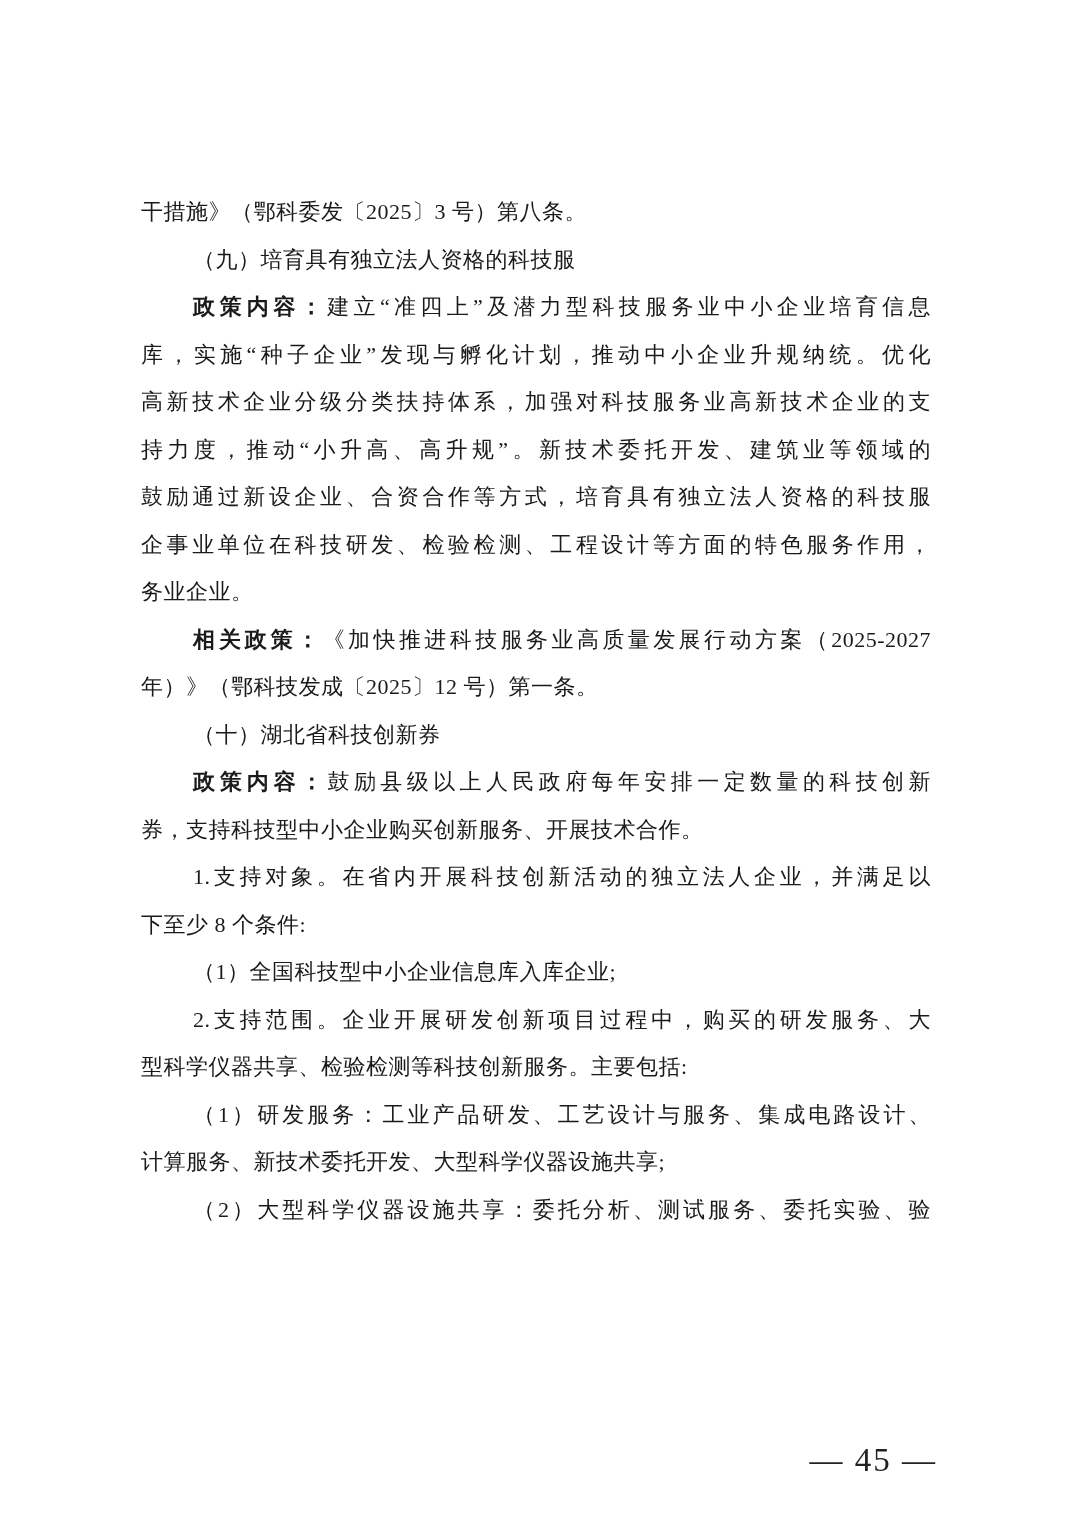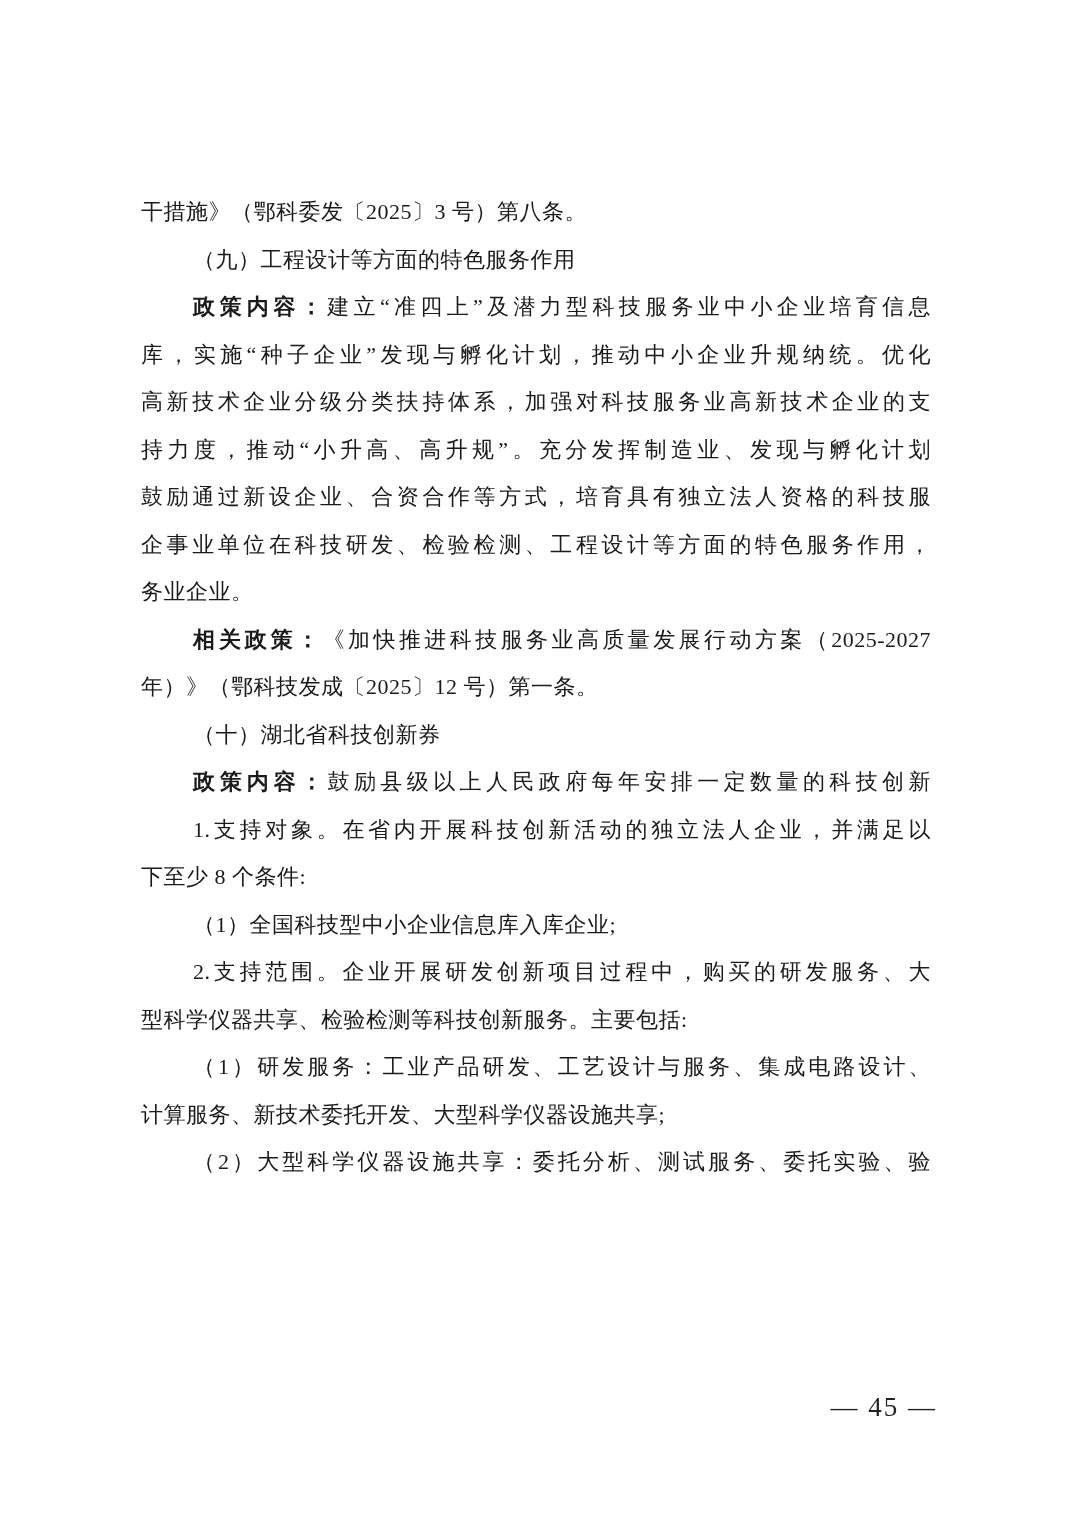--- a/index.html
+++ b/index.html
@@ -43,60 +43,61 @@
     text-align: justify;
     text-align-last: justify;
     text-justify: inter-ideograph;
   }
   .lbl {
     font-weight: 700;
     letter-spacing: 1px;
   }
   .footer {
     position: absolute;
-    top: 1392px;
+    top: 1445px;
     right: 137px;
-    font-size: 27px;
+    font-size: 33px;
     line-height: 30px;
     color: #222222;
     letter-spacing: 2px;
   }
 </style>
 </head>
 <body>
 
 <div class="page">
   <main class="content">
 
     <p class="ln"><span>干措施》（鄂科委发〔2025〕3 号）第八条。</span></p>
 
-    <p class="ln indent"><span>（九）工程设计等方面的特色服务作用</span></p>
+    <p class="ln indent"><span>（九）培育具有独立法人资格的科技服</span></p>
 
     <p class="ln indent just"><span class="lbl">政策内容：</span><span>建立“准四上”及潜力型科技服务业中小企业培育信息</span></p>
 
     <p class="ln just"><span>库，实施“种子企业”发现与孵化计划，推动中小企业升规纳统。优化</span></p>
 
     <p class="ln just"><span>高新技术企业分级分类扶持体系，加强对科技服务业高新技术企业的支</span></p>
 
-    <p class="ln just"><span>持力度，推动“小升高、高升规”。充分发挥制造业、发现与孵化计划</span></p>
+    <p class="ln just"><span>持力度，推动“小升高、高升规”。新技术委托开发、建筑业等领域的</span></p>
 
     <p class="ln just"><span>鼓励通过新设企业、合资合作等方式，培育具有独立法人资格的科技服</span></p>
 
     <p class="ln just"><span>企事业单位在科技研发、检验检测、工程设计等方面的特色服务作用，</span></p>
 
     <p class="ln"><span>务业企业。</span></p>
 
     <p class="ln indent just"><span class="lbl">相关政策：</span><span>《加快推进科技服务业高质量发展行动方案（2025-2027</span></p>
 
     <p class="ln"><span>年）》（鄂科技发成〔2025〕12 号）第一条。</span></p>
 
     <p class="ln indent"><span>（十）湖北省科技创新券</span></p>
 
     <p class="ln indent just"><span class="lbl">政策内容：</span><span>鼓励县级以上人民政府每年安排一定数量的科技创新</span></p>
 
+    <p class="ln"><span>券，支持科技型中小企业购买创新服务、开展技术合作。</span></p>
 
     <p class="ln indent just"><span>1.支持对象。在省内开展科技创新活动的独立法人企业，并满足以</span></p>
 
     <p class="ln"><span>下至少 8 个条件:</span></p>
 
     <p class="ln indent"><span>（1）全国科技型中小企业信息库入库企业;</span></p>
 
 
     <p class="ln indent just"><span>2.支持范围。企业开展研发创新项目过程中，购买的研发服务、大</span></p>
 

